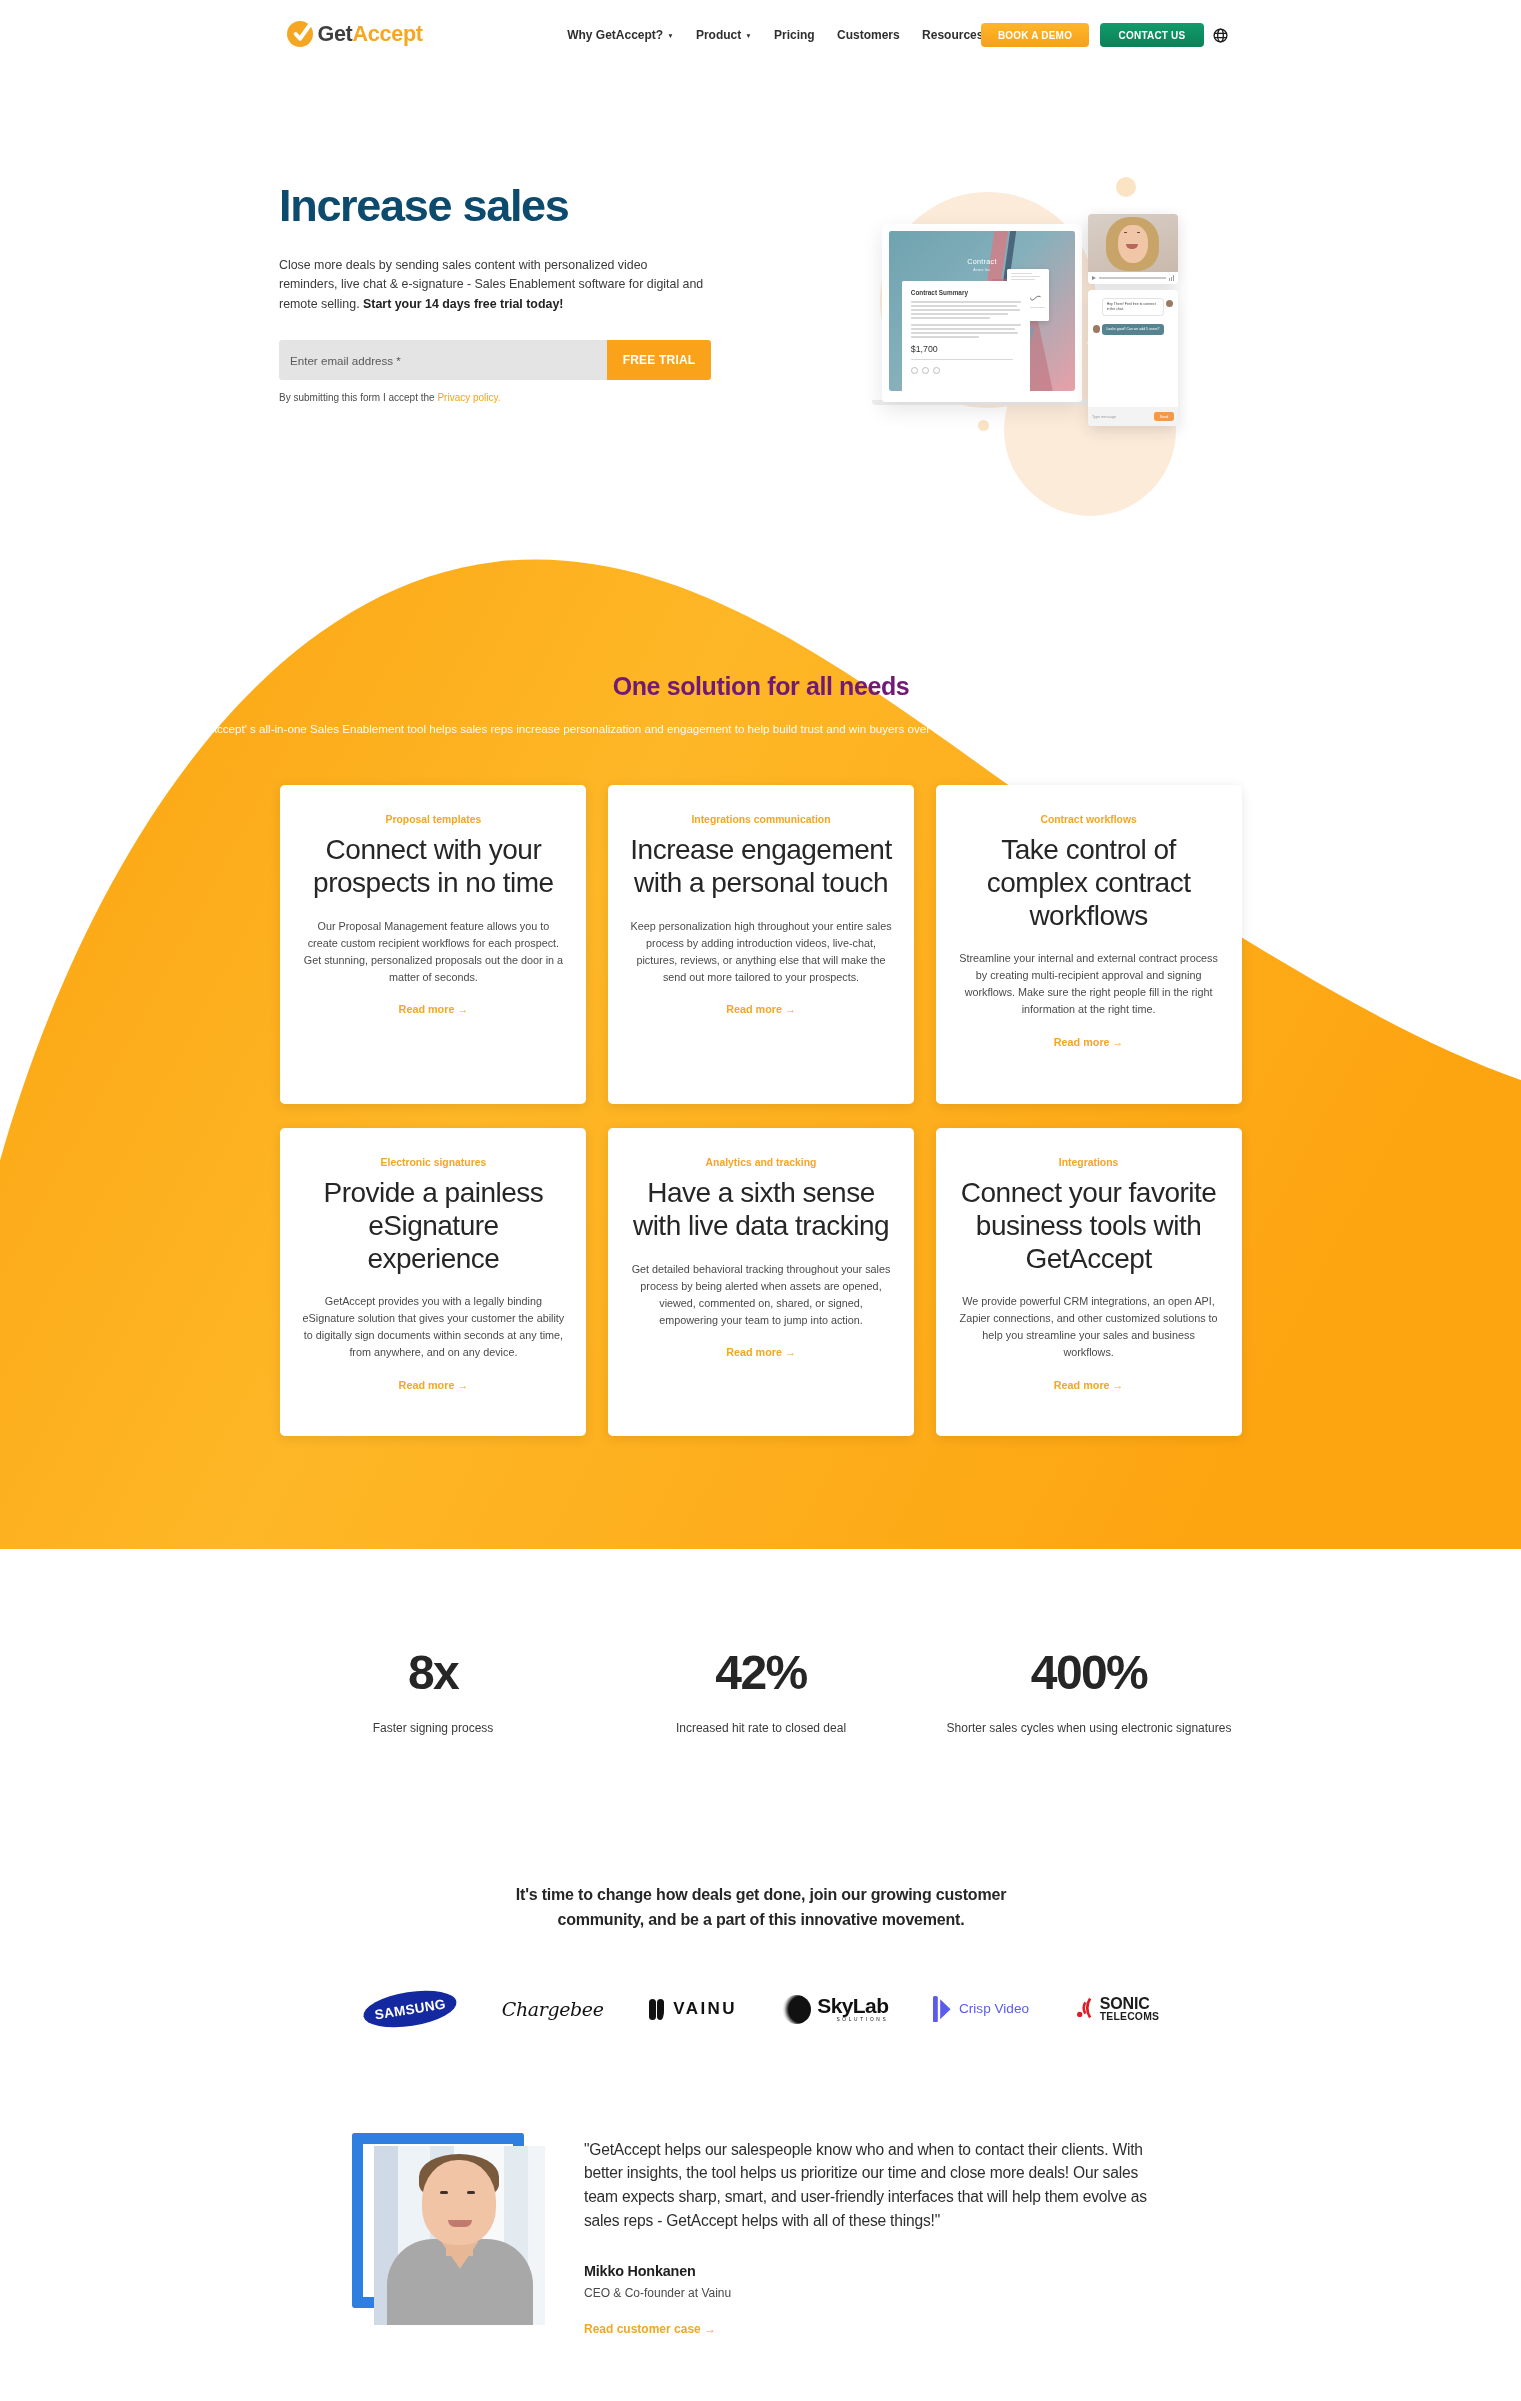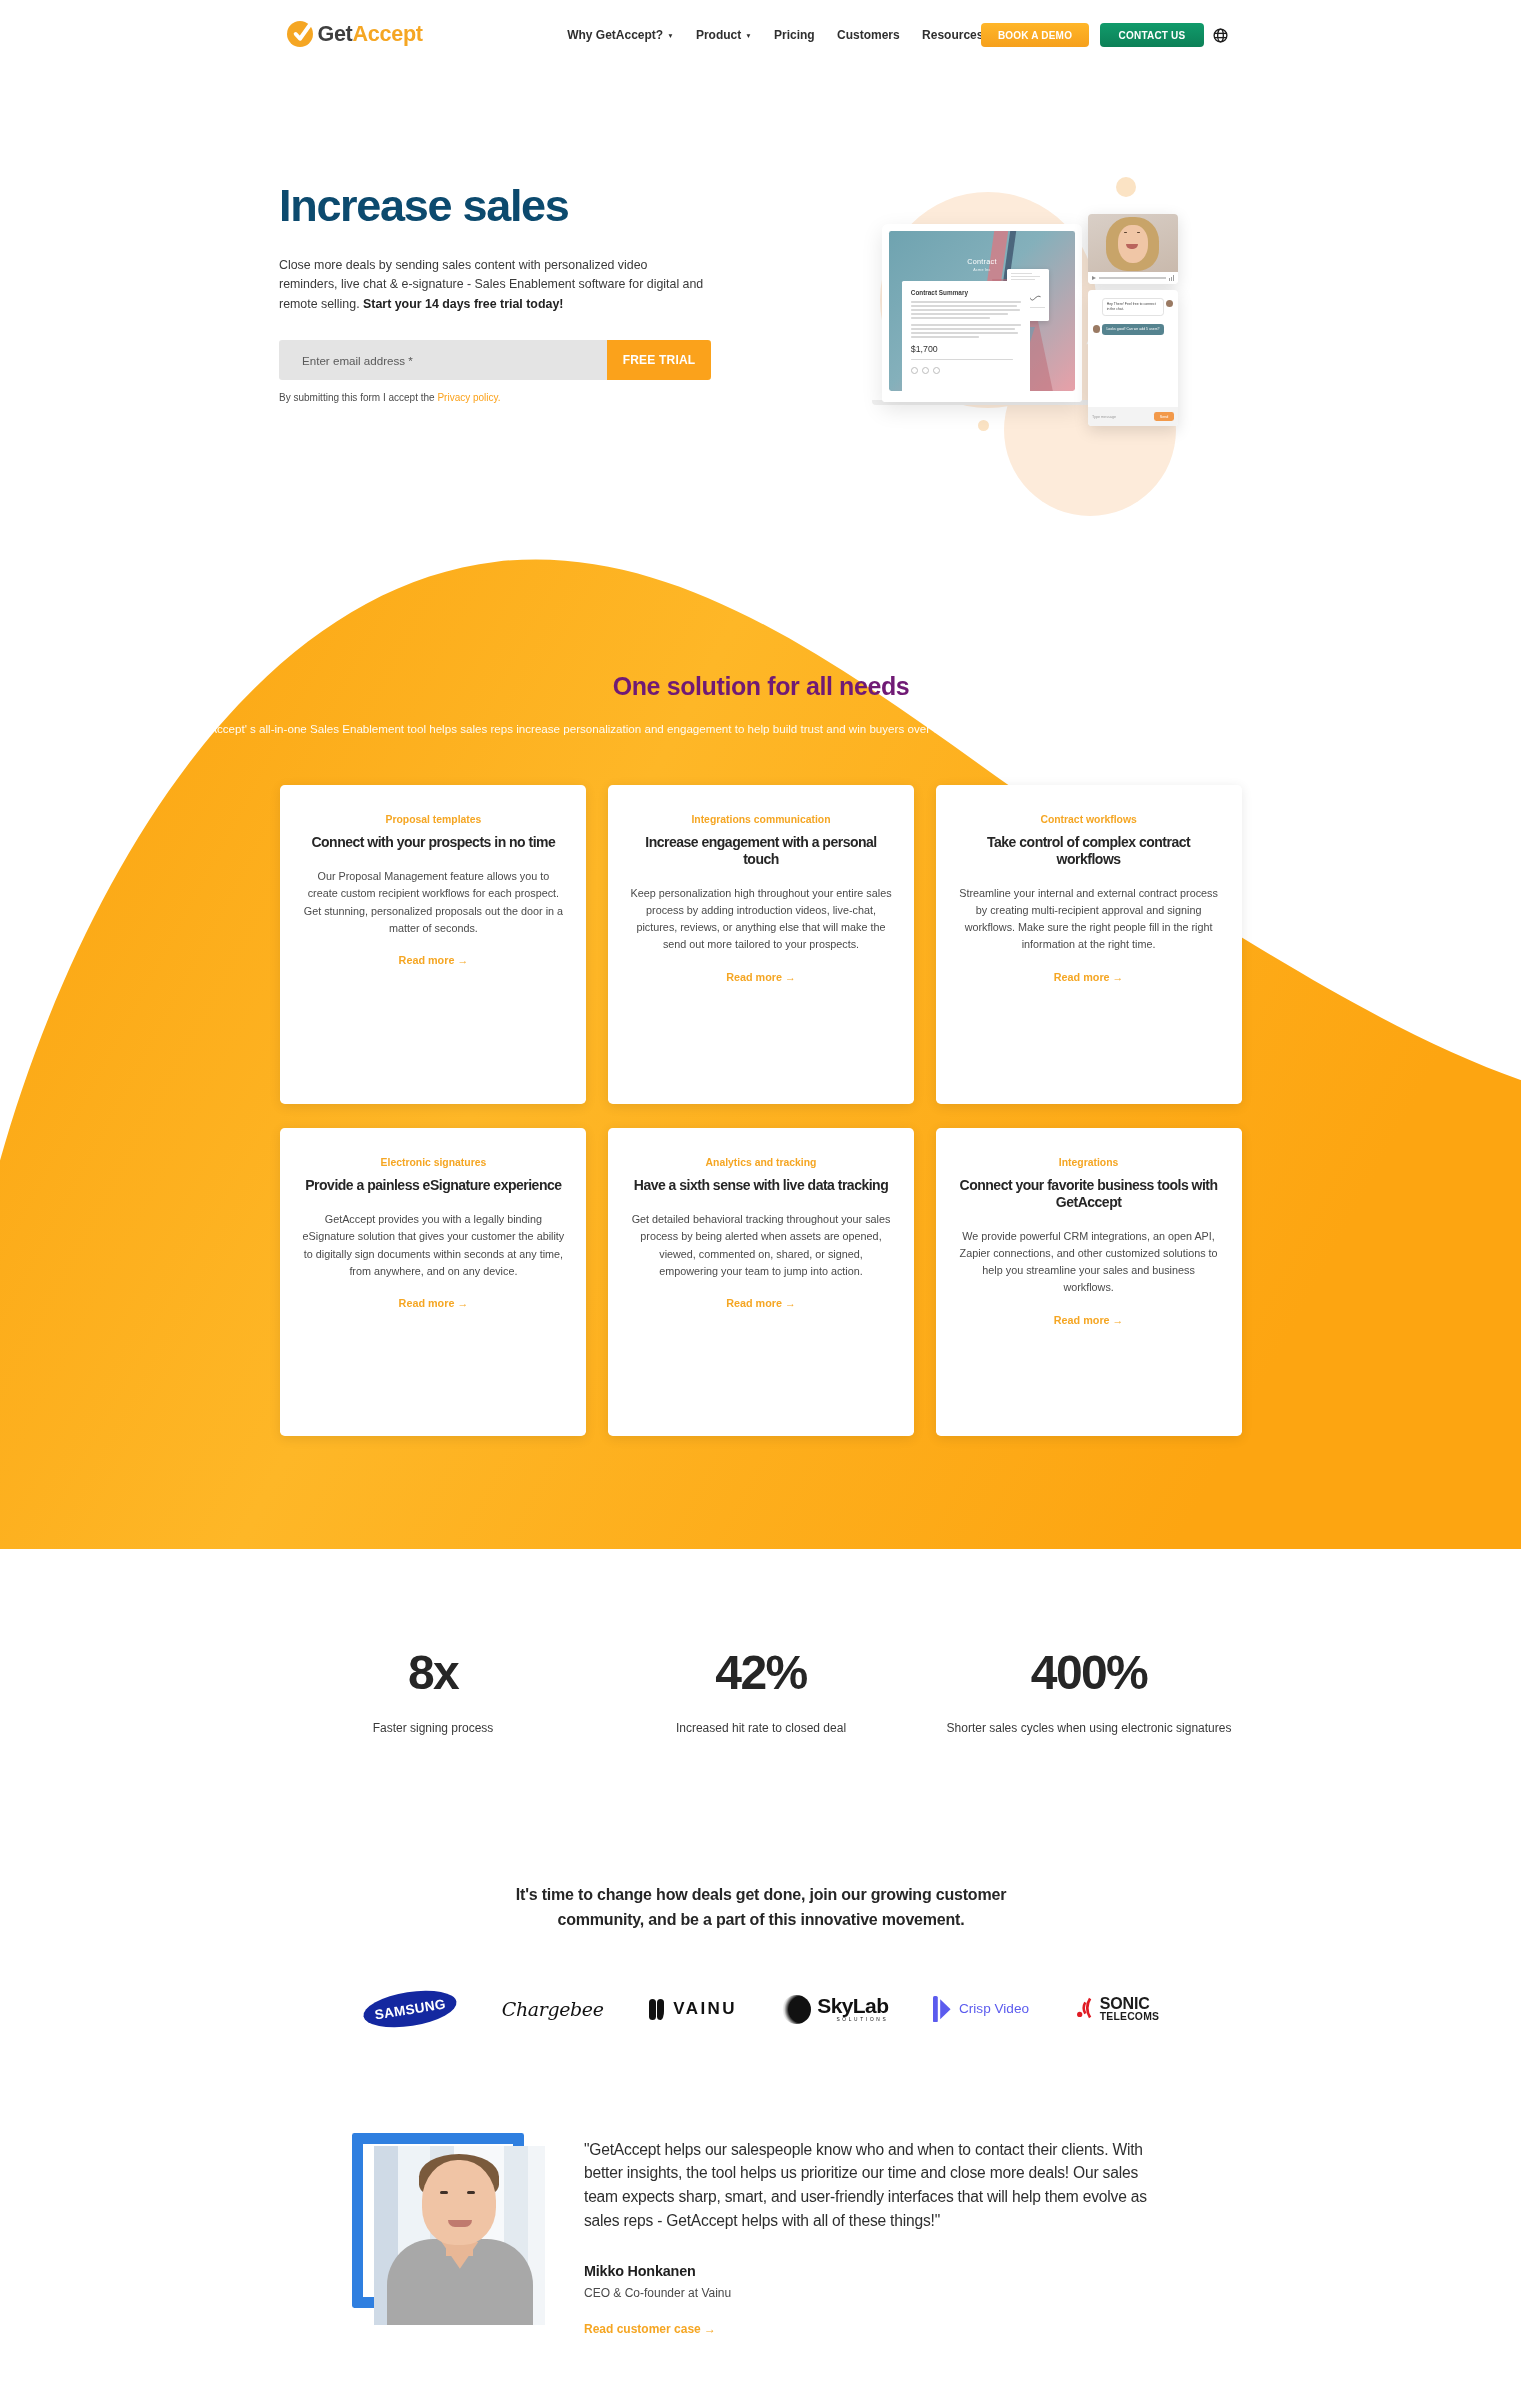--- a/index.html
+++ b/index.html
@@ -64,21 +64,21 @@
   }
   .hero-sub {
     font-size: 12.4px; line-height: 1.55; color: #3a3a3a; width: 429px; margin-bottom: 26.4px;
   }
   .hero-sub b { font-weight: 700; color: #222; }
   .hero-form {
     width: 432px; height: 40px; display: flex; border-radius: 3.2px; overflow: hidden;
   }
   .hero-input {
     flex: 1; background: #e4e4e4; border: none; outline: none;
-    padding: 0 23px; font-size: 11.6px; color: #4d4d4d;
+    padding: 0 11px; font-size: 11.6px; color: #4d4d4d;
     font-family: "Liberation Sans", sans-serif;
   }
   .hero-input::placeholder { color: #5a5a5a; }
   .hero-submit {
     width: 104px; background: #FBA21B; color: #fff; border: none; cursor: pointer;
     font-size: 12px; font-weight: 700; letter-spacing: 0.2px;
     font-family: "Liberation Sans", sans-serif;
   }
   .hero-fineprint { margin-top: 12px; font-size: 10px; color: #4b4b4b; }
   .hero-fineprint a { color: #FBA21B; text-decoration: none; }
@@ -175,21 +175,21 @@
   .card {
     width: 306px; background: #fff; border-radius: 4.8px;
     box-shadow: 0 2.4px 11.2px rgba(0,0,0,.09);
     padding: 29px 21.6px 24px; text-align: center;
     display: flex; flex-direction: column;
   }
   .card.r1 { min-height: 319px; }
   .card.r2 { min-height: 308px; }
   .card-eyebrow { color: #F5A623; font-size: 10.4px; font-weight: 700; margin-bottom: 9.6px; }
   .card-title {
-    font-size: 14px; font-weight: 700; color: #262626;
+    font-size: 28px; font-weight: 400; color: #262626;
     line-height: 1.17; letter-spacing: -0.5px; margin-bottom: 17.6px;
   }
   .card-body { font-size: 10.8px; line-height: 1.58; color: #4a4a4a; }
   .card-link { margin-top: 17.6px; color: #F5A623; font-size: 10.8px; font-weight: 700; cursor: pointer; }
   .cards-row2 { margin-top: 24px; }
 
   
   .stats {
     position: absolute; left: 0; top: 1649px; width: 1522px;
     display: flex; justify-content: center; gap: 0;

